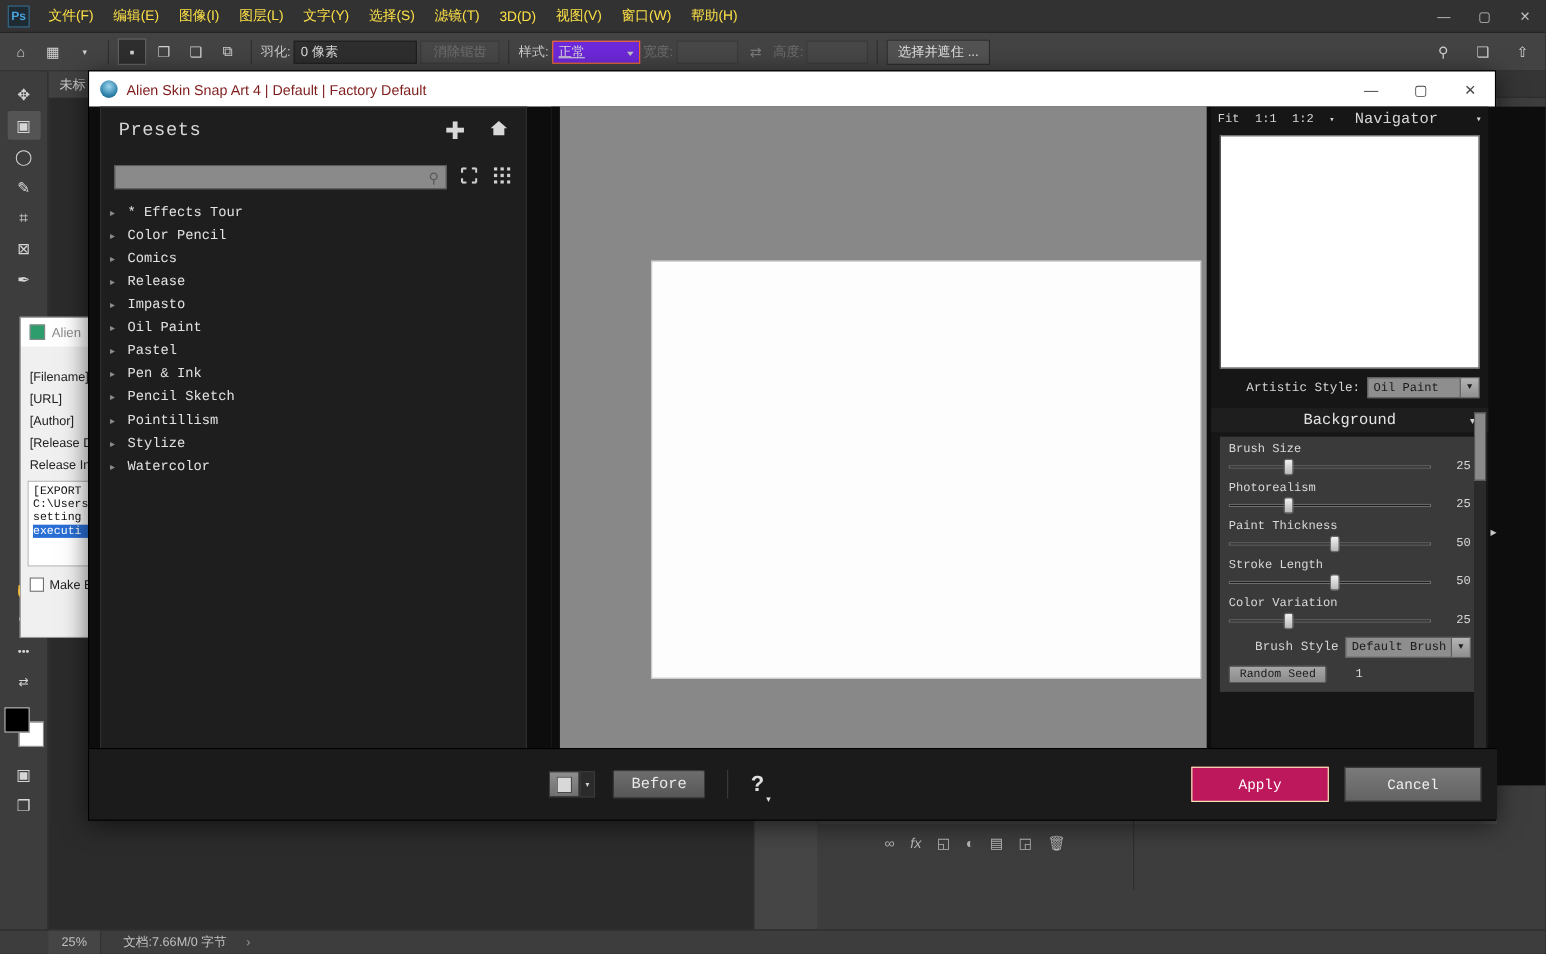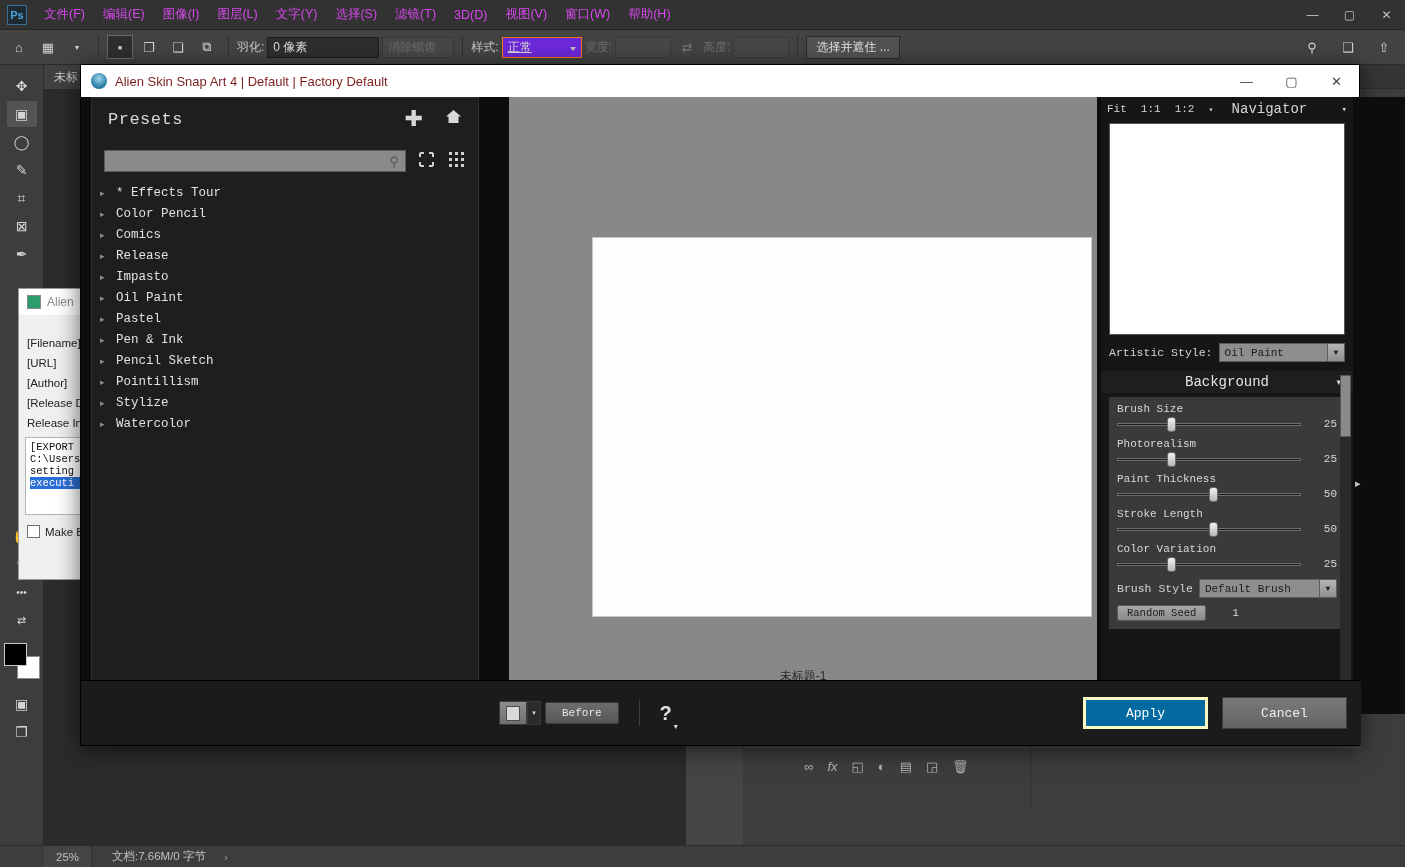--- a/index.html
+++ b/index.html
@@ -18,21 +18,21 @@
     border-bottom: 1px solid #252525;
   }
   .ps-logo {
     width: 20px; height: 20px; margin: 0 8px 0 7px;
     border: 1px solid #3a6f8f; background: #1e2b33;
     color: #4aa3df; font-size: 11px; font-weight: bold;
     display: flex; align-items: center; justify-content: center;
     font-family: "Liberation Sans", sans-serif;
   }
   .ps-menu-item {
-    color: #d946ef; font-size: 12.5px; padding: 4px 9px;
+    color: #fde047; font-size: 12.5px; padding: 4px 9px;
     white-space: nowrap; cursor: default;
   }
   .win-btns { position: absolute; right: 0; top: 0; display: flex; height: 30px; }
   .win-btn {
     width: 37px; height: 30px; display: flex; align-items: center;
     justify-content: center; color: #c0c0c0; font-size: 12px;
   }
 
   .ps-optionsbar {
     position: absolute; left: 0; top: 30px; width: 1405px; height: 35px;
@@ -234,21 +234,21 @@
   .nav-head { height: 24px; display: flex; align-items: center; padding: 0 6px; gap: 14px; color: #d5d5d5;
     font-family: "Liberation Mono", monospace; font-size: 12px; }
   .nav-z { font-size: 11px; }
   .nav-caret { font-size: 8px; }
   .nav-title { margin-left: auto; font-size: 14px; }
   .nav-menu { margin-left: auto; font-size: 9px; padding-left: 16px; }
   .nav-thumb {
     margin: 2px 8px 0 8px; height: 212px; background: #fff; border: 1px solid #555;
   }
   .style-row { display: flex; align-items: center; gap: 6px; padding: 8px 8px 0 8px; }
-  .style-label { color: #d4d4d4; font-size: 11.5px; font-family: "Liberation Mono", monospace; white-space: nowrap;}
+  .style-label { color: #d4d4d4; font-size: 11.5px; font-family: "Liberation Mono", monospace; white-space: nowrap; margin-left: 24px;}
   .combo {
     flex: 1; height: 19px; background: #8e8e8e; border: 1px solid #5c5c5c;
     display: flex; align-items: center; padding-left: 5px; position: relative;
     color: #1a1a1a; font-size: 11px; font-family: "Liberation Mono", monospace;
   }
   .combo-arrow {
     position: absolute; right: 0; top: 0; width: 17px; height: 17px;
     background: linear-gradient(#b4b4b4,#909090); border-left: 1px solid #5c5c5c;
     display: flex; align-items: center; justify-content: center; font-size: 8px; color: #1d1d1d;
   }
@@ -311,30 +311,30 @@
   .view-btn {
     width: 28px; height: 24px; background: linear-gradient(#8e8e8e,#6f6f6f);
     border: 1px solid #3a3a3a; display: flex; align-items: center; justify-content: center;
   }
   .view-btn-inner { width: 14px; height: 15px; background: #d8d8d8; border: 1px solid #4a4a4a; }
   .view-caret {
     width: 14px; height: 24px; background: #2b2b2b; border: 1px solid #3a3a3a;
     display: flex; align-items: center; justify-content: center; color: #cfcfcf; font-size: 7px;
   }
   .before-btn {
-    margin-left: 4px; background: linear-gradient(#6d6d6d,#575757);
-    border: 1px solid #3a3a3a; border-radius: 2px; color: #e8e8e8; font-size: 11px;
+    margin-left: 16px; background: linear-gradient(#6d6d6d,#575757);
+    border: 1px solid #3a3a3a; border-radius: 2px; color: #e8e8e8; font-size: 14px;
     padding: 4px 16px; font-family: "Liberation Mono", monospace;
   }
   .foot-sep { width: 1px; height: 26px; background: #3d3d3d; margin: 0 20px; }
   .help-ico { color: #e0e0e0; font-size: 20px; font-weight: bold; }
   .help-caret { color: #e0e0e0; font-size: 8px; align-self: flex-end; margin-bottom: 14px; margin-left: 2px; }
   .foot-right { margin-left: auto; display: flex; gap: 14px; }
   .apply-btn {
-    width: 125px; height: 32px; background: #0369a1; border: 3px solid #fef9c3;
+    width: 125px; height: 32px; background: #be185d; border: 1px solid #fef9c3;
     color: #fff; font-size: 13px; font-family: "Liberation Mono", monospace;
     display: flex; align-items: center; justify-content: center;
   }
   .cancel-btn {
     width: 125px; height: 32px; background: linear-gradient(#7a7a7a,#636363);
     border: 1px solid #3c3c3c; color: #f0f0f0; font-size: 13px;
     font-family: "Liberation Mono", monospace;
     display: flex; align-items: center; justify-content: center;
   }
 </style>
@@ -368,21 +368,21 @@
     <div class="ob-icon">▦</div>
     <div class="ob-icon" style="font-size:8px">▾</div>
     <div class="ob-sep"></div>
     <div class="ob-icon" style="background:#2e2e2e;border:1px solid #6a6a6a">▪</div>
     <div class="ob-icon">❐</div>
     <div class="ob-icon">❏</div>
     <div class="ob-icon">⧉</div>
     <div class="ob-sep"></div>
     <div class="ob-label">羽化:</div>
     <div class="ob-field" style="width:112px">0 像素</div>
-    <div class="ob-field dim" style="width:72px;">消除锯齿</div>
+    <div class="ob-field dim" style="width:72px;text-align:center">消除锯齿</div>
     <div class="ob-sep"></div>
     <div class="ob-label">样式:</div>
     <div class="ob-select" style="width:80px">正常</div>
     <div class="ob-label" style="color:#6e6e6e">宽度:</div>
     <div class="ob-field dim" style="width:56px"></div>
     <div class="ob-icon" style="color:#7a7a7a">⇄</div>
     <div class="ob-label" style="color:#6e6e6e">高度:</div>
     <div class="ob-field dim" style="width:56px"></div>
     <div class="ob-sep"></div>
     <div class="ob-btn">选择并遮住 ...</div>
@@ -576,21 +576,20 @@
             </div>
         </div>
       </div>
 
       <div class="splitter">
         <div class="splitter-dots"></div>
       </div>
 
       <div class="preview-wrap">
         <div class="preview-canvas"></div>
-        <div class="preview-label">未标题-1</div>
       </div>
 
       <div class="settings">
         <div class="nav-head">
           <span class="nav-z">Fit</span>
           <span class="nav-z">1:1</span>
           <span class="nav-z">1:2</span>
           <span class="nav-caret">▾</span>
           <span class="nav-title">Navigator</span>
           <span class="nav-menu">▾</span>

